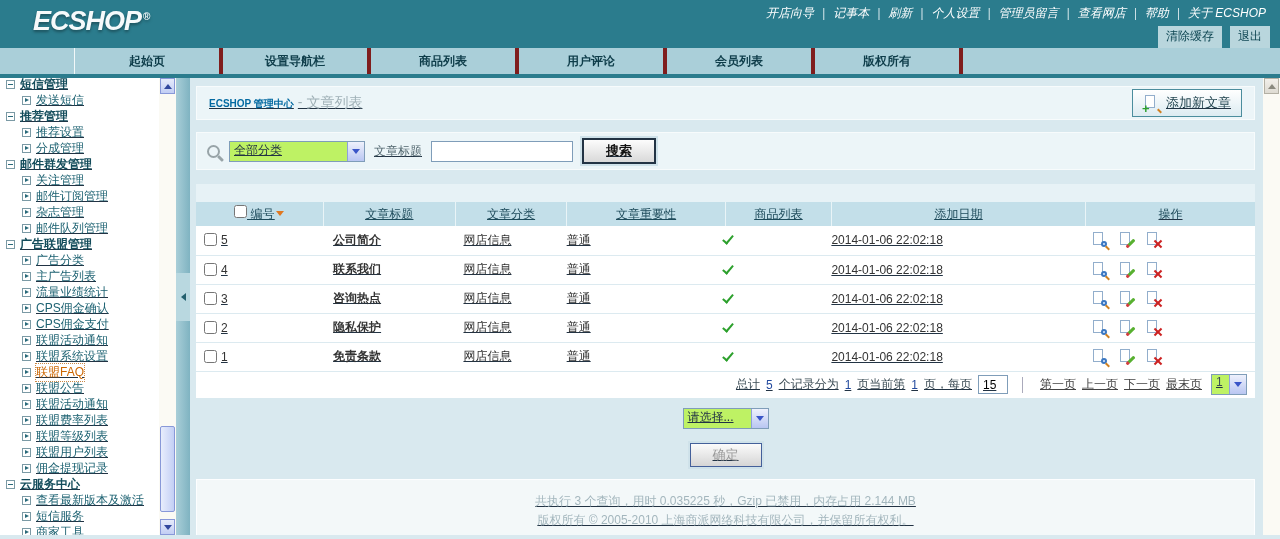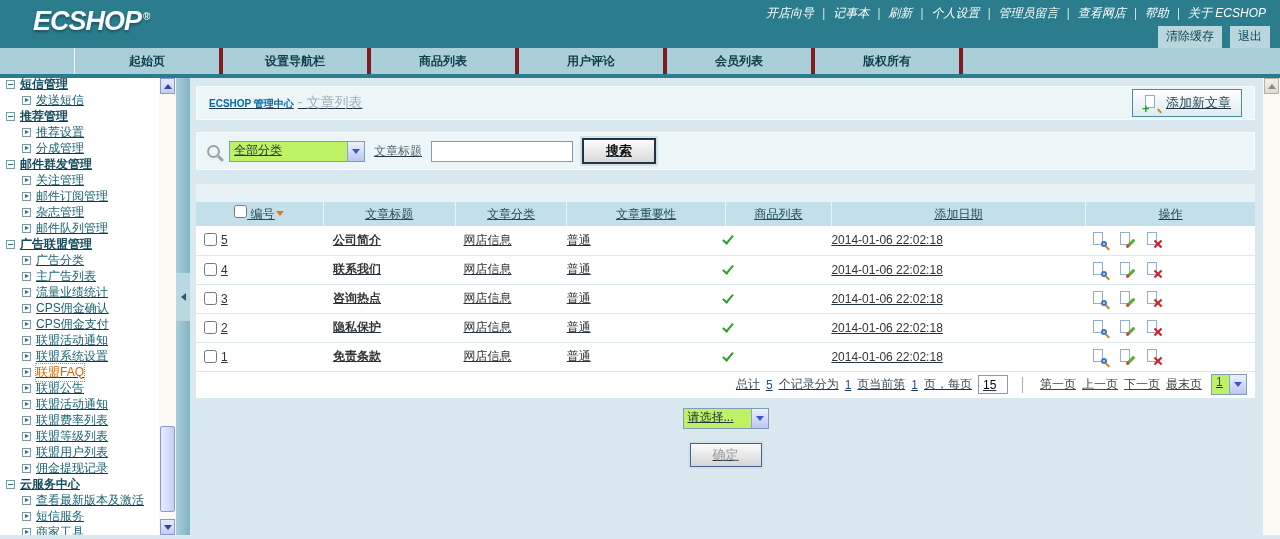--- a/index.html
+++ b/index.html
@@ -443,20 +443,24 @@
       <div class="bulkrow">
         <div class="sel" style="width:86px">
           <span class="sel-v">请选择...</span>
           <span class="sel-a">
               <i></i>
             </span>
         </div>
         <button class="ok-btn">确定</button>
       </div>
 
+      <div class="footer-panel">
+        <div>共执行 3 个查询，用时 0.035225 秒，Gzip 已禁用，内存占用 2.144 MB</div>
+        <div>版权所有 © 2005-2010 上海商派网络科技有限公司，并保留所有权利。</div>
+      </div>
 
     </div>
 
     <div class="vscroll main-sb">
       <div class="sb-btn up">
           <i class="tri-up"></i>
         </div>
     </div>
 
   </div>

